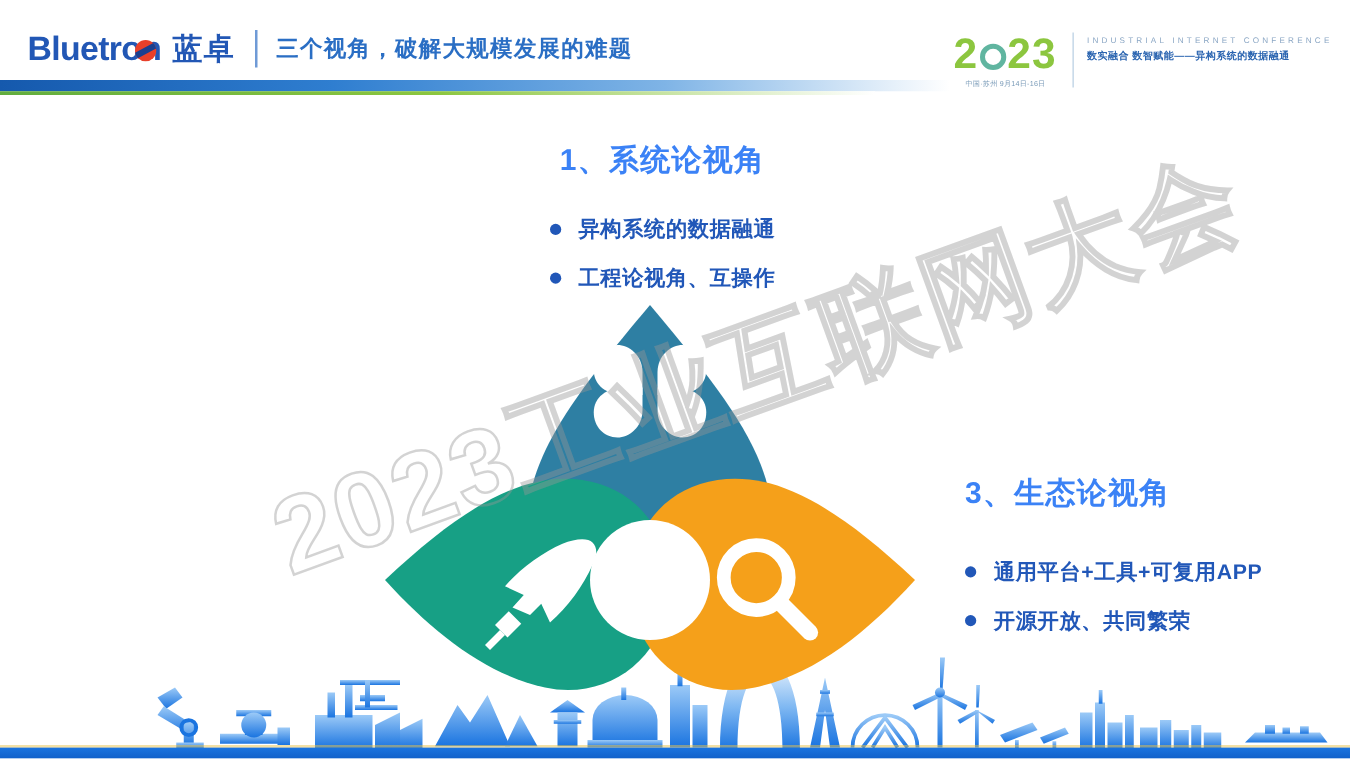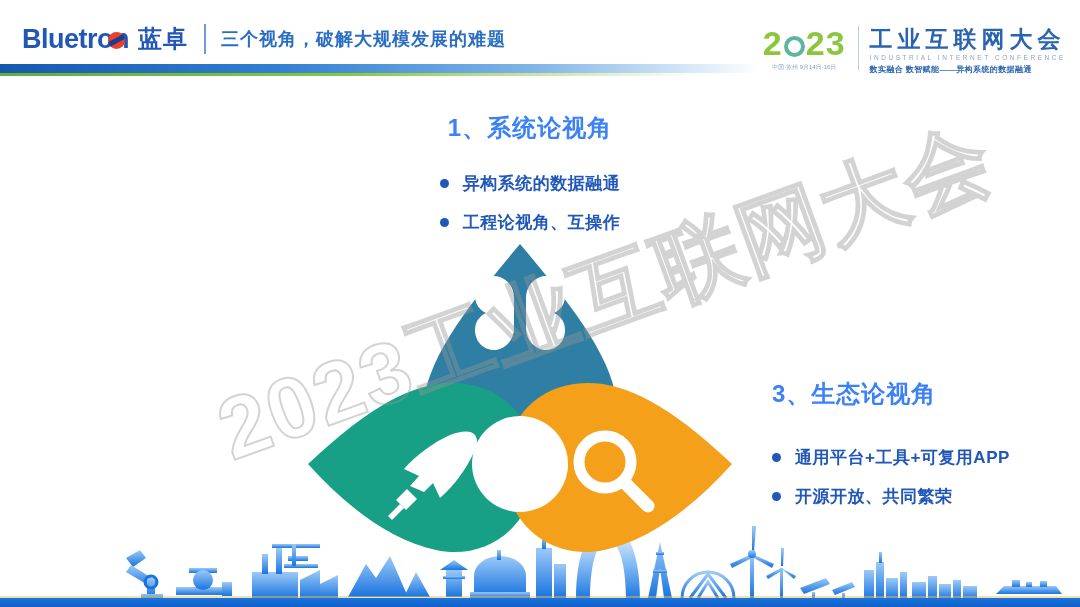--- a/index.html
+++ b/index.html
@@ -268,21 +268,20 @@
     <div class="header-bar"></div>
     <div class="header-bar-green"></div>
 
     <div class="conf-logo">
       <div class="conf-year-block">
         <div class="conf-year"><span>2</span><span class="o-ring"></span><span>23</span></div>
         <div class="conf-date">中国·苏州  9月14日-16日</div>
       </div>
       <div class="conf-vline"></div>
       <div class="conf-text-block">
-        <div class="conf-title">工业互联网大会</div>
         <div class="conf-sub-en">INDUSTRIAL INTERNET CONFERENCE</div>
         <div class="conf-sub-cn">数实融合  数智赋能——异构系统的数据融通</div>
       </div>
     </div>
   </div>
 
   <div class="petals">
     <svg width="440" height="320" viewBox="0 0 440 320">
 
       <g>

